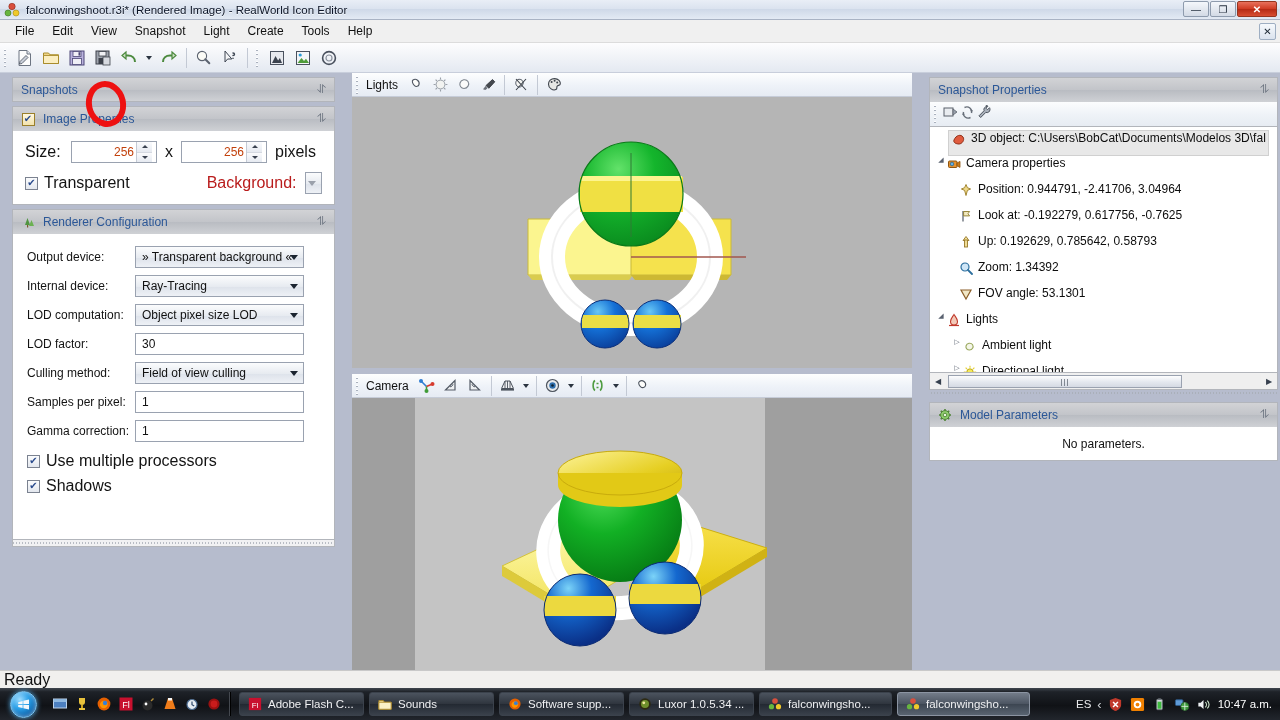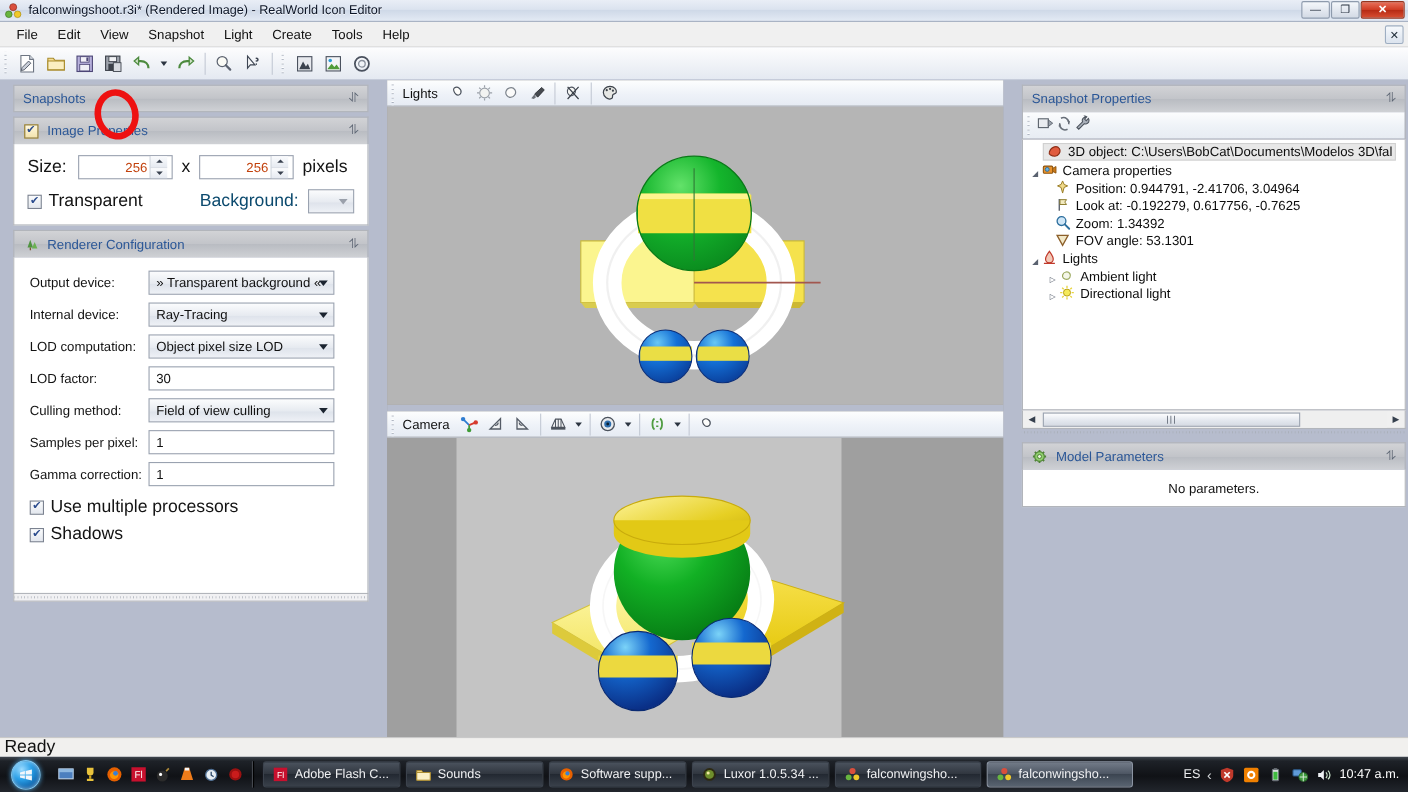--- a/index.html
+++ b/index.html
@@ -137,21 +137,21 @@
   .splith-mid { height:6px; background:#b6bccd; }
   .viewport-bot { height:272px; background:#9f9f9f; position:relative; overflow:hidden;}
   .vp-band { position:absolute; left:63px; top:0; width:350px; height:100%; background:#c4c4c4; }
 
   
   .right-dock { position:absolute; left:925px; top:0; width:355px; height:597px; background:#b6bccd;}
   .rpanel { margin:4px 2px 0 4px; }
   .tree-toolbar { height:25px; background:linear-gradient(to bottom,#fcfdfe,#eef2f7 55%,#e7ecf3);
     border:1px solid #b2b5bb; border-top:none; display:flex; align-items:center;}
   .tree-area { background:#fff; border:1px solid #b2b5bb; border-top:none; height:246px; position:relative; overflow:hidden;}
-  .tnode { display:flex; align-items:flex-end; height:16px; padding-left:6px; font-size:12px; color:#0d0d0d; white-space:nowrap;}
+  .tnode { display:flex; align-items:flex-start; height:26px; padding-left:6px; font-size:12px; color:#0d0d0d; white-space:nowrap;}
   .tnode.sel { background:#e8e8e8; border:1px solid #d0d0d0; }
   .tw { width:10px; flex:none; display:flex; align-items:center; justify-content:center; font-size:7px; color:#5a6270;}
   .tico { width:16px; height:16px; flex:none; margin-right:4px; display:flex; align-items:center; justify-content:center;}
   .hscroll { height:17px; border:1px solid #b2b5bb; border-top:none; background:#f0f0f0; display:flex; align-items:center;}
   .hs-arrow { width:16px; height:15px; display:flex; align-items:center; justify-content:center; font-size:8px; color:#36404e;}
   .hs-track { flex:1; height:15px; background:#efefef; position:relative;}
   .hs-thumb { position:absolute; left:2px; top:1px; width:234px; height:13px;
     background:linear-gradient(to bottom,#fdfdfe,#e4e8ef 55%,#d5dae3); border:1px solid #9aa2b0;
     display:flex; align-items:center; justify-content:center; font-size:8px; color:#4d5663; letter-spacing:1px;}
   .grip-h { height:6px;
@@ -349,21 +349,21 @@
                 <div class="spin-b">
                     <span class="ar-dn"></span>
                   </div>
               </div>
             </div>
             <div class="lbl" style="margin-left:8px">pixels</div>
           </div>
           <div class="row" style="margin-bottom:2px">
             <span class="cbx checked"></span>
             <span class="lbl" style="margin-left:6px">Transparent</span>
-            <span class="lbl" style="margin-left:52px;color:#0c4a6e">Background:</span>
+            <span class="lbl" style="margin-left:77px;color:#b91c1c">Background:</span>
             <span class="combo" style="width:62px;margin-left:8px;color:#9aa0ab">
               <span></span>
               <span class="carea">
                   <span class="cdn" style="border-top-color:#9aa0ab"></span>
                 </span>
             </span>
           </div>
         </div>
       </div>
 
@@ -744,20 +744,29 @@
           <div class="tnode" style="padding-left:28px">
             <span class="tico">
               <svg width="14" height="14" viewBox="0 0 14 14">
                 <path d="M4 2v10.5" stroke="#5f6670" stroke-width="1.3"></path>
                 <path d="M4.6 2.5h6l-1.6 2.2 1.6 2.2h-6z" fill="#f2eac0" stroke="#8d7c2e" stroke-width=".9"></path>
               </svg>
             </span>
             <span>Look at: -0.192279, 0.617756, -0.7625</span>
           </div>
 
+          <div class="tnode" style="padding-left:28px">
+            <span class="tico">
+              <svg width="14" height="14" viewBox="0 0 14 14">
+                <path d="M7 1.5l3 4h-6z" fill="#f0dc95" stroke="#97792a" stroke-width=".9"></path>
+                <rect x="5.5" y="5" width="3" height="7" fill="#f0dc95" stroke="#97792a" stroke-width=".9"></rect>
+              </svg>
+            </span>
+            <span>Up: 0.192629, 0.785642, 0.58793</span>
+          </div>
 
           <div class="tnode" style="padding-left:28px">
             <span class="tico">
               <svg width="14" height="14" viewBox="0 0 14 14">
                 <circle cx="6" cy="6" r="4" fill="#cfe6f7" stroke="#2d6f9e" stroke-width="1.2"></circle>
                 <path d="M9 9l4 4" stroke="#2d6f9e" stroke-width="1.8" stroke-linecap="round"></path>
               </svg>
             </span>
             <span>Zoom: 1.34392</span>
           </div>

